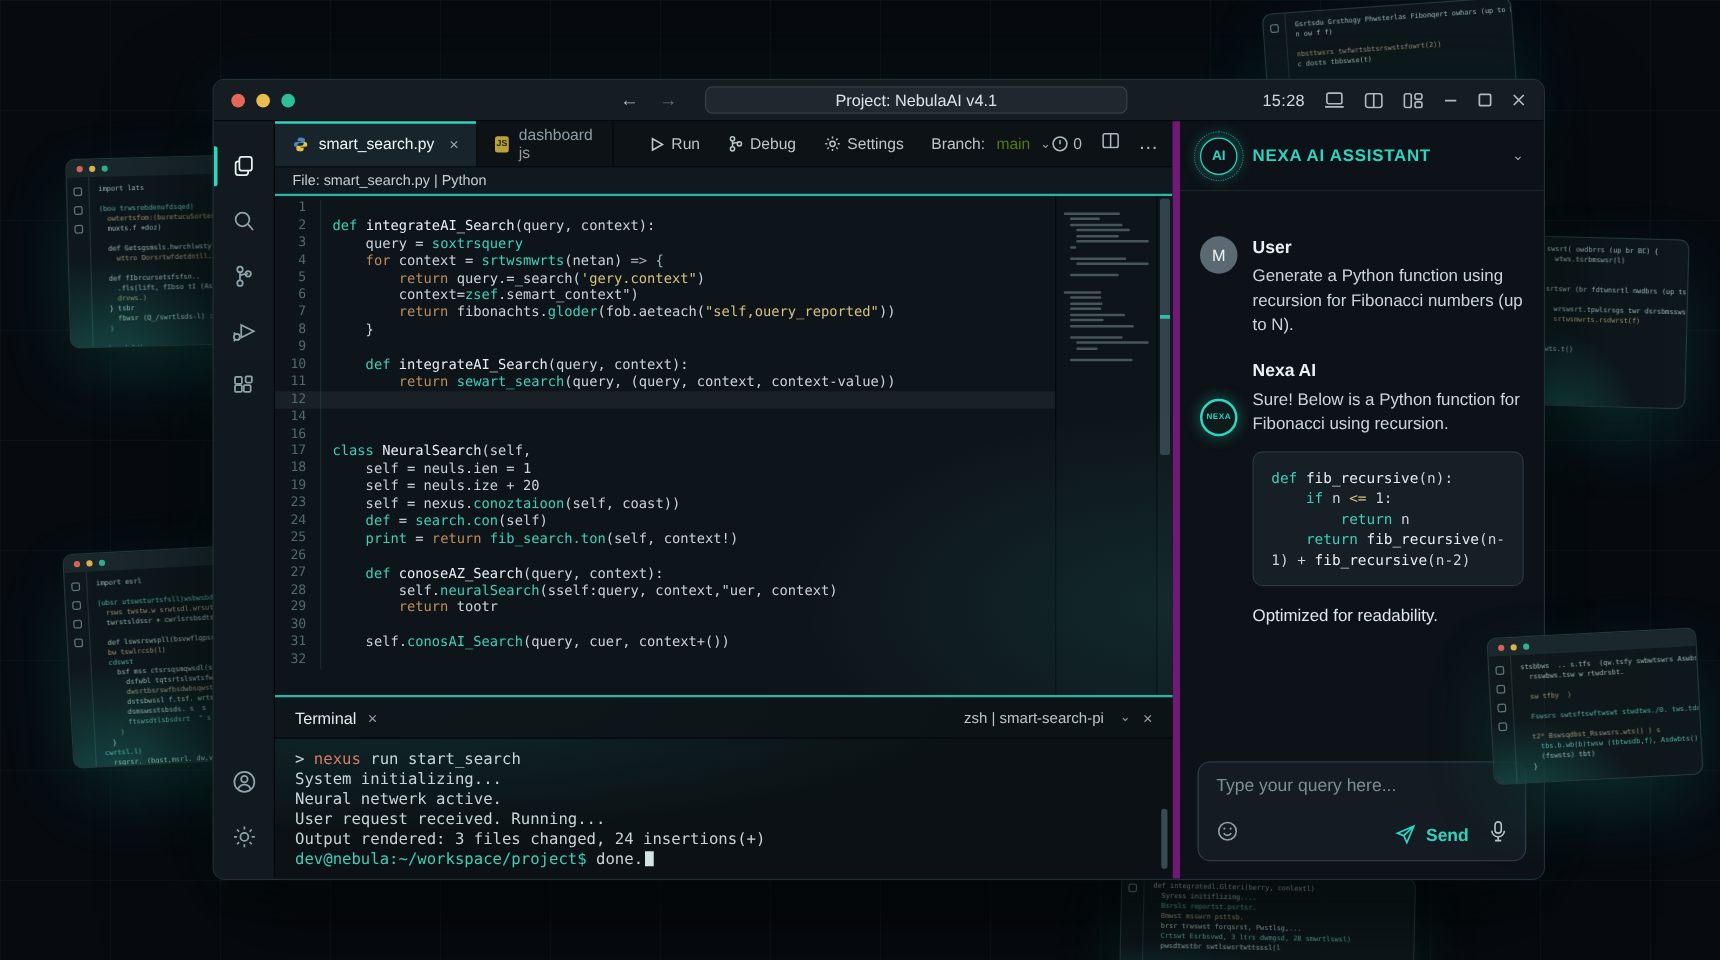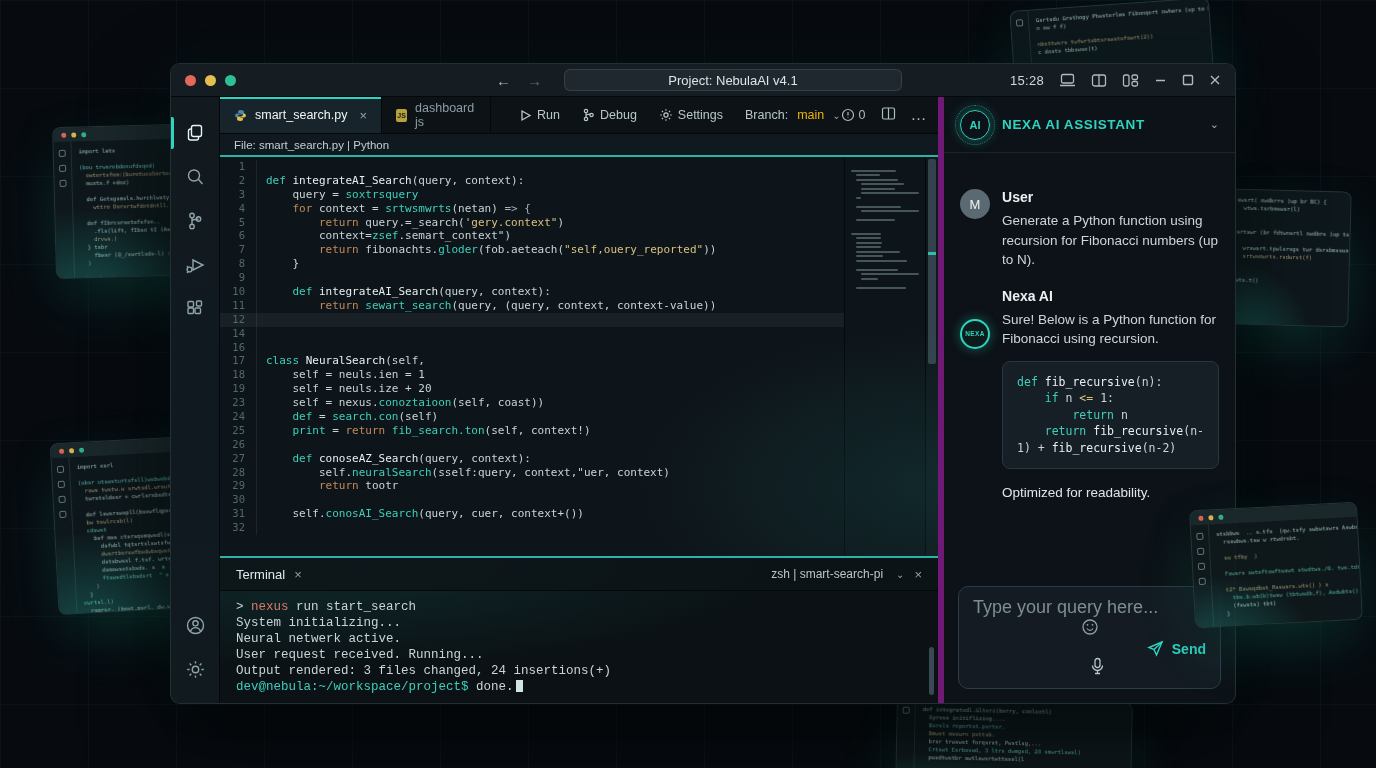--- a/index.html
+++ b/index.html
@@ -85,21 +85,21 @@
          border-right:1px solid #05080b; color:#8c9ea6; }
   .tab.active { background:#18242b; color:#eef5f6;
                 box-shadow:inset 0 2px 0 #2dd4bf; }
   .tab .close { color:#93a5ab; font-size:13px; margin-left:4px; }
   .pyicon { width:13px; height:13px; display:block; }
   .jsicon { width:13px; height:13px; background:#b9a13c; color:#1a1f13; font-size:7px; font-weight:bold;
             display:flex; align-items:center; justify-content:center; border-radius:2px; }
   .toolbar { display:flex; align-items:center; gap:22px; margin-left:28px; color:#b9c6cc; font-size:12.5px; }
   .tool-btn { display:flex; align-items:center; gap:5px; }
   .tool-btn svg { display:block; }
-  .branch-name { color:#eab308; margin-left:4px; }
+  .branch-name { color:#4d7c0f; margin-left:4px; }
   .chev { font-size:10px; color:#8fa3aa; margin-left:3px; }
   .toolbar-right { margin-left:auto; display:flex; align-items:center; gap:15px; padding-right:16px; color:#aebbc2; }
   .problems { display:flex; align-items:center; gap:4px; font-size:12.5px; }
   .filebar { height:23px; flex:0 0 23px; background:#111920; border-bottom:2px solid #2bb3a7;
              display:flex; align-items:center; padding:0 14px; font-size:11.5px; color:#c2cfd4; }
   
   .editor { flex:1; display:flex; min-height:0; background:#0e151a; position:relative; }
   .editor::after { content:""; position:absolute; right:0; top:40%; width:45%; height:70%; pointer-events:none;
                    background:radial-gradient(ellipse at 100% 60%, rgba(45,212,191,0.10), transparent 65%); }
   .code-scroll { flex:1; padding-top:3px; overflow:hidden; }
@@ -124,21 +124,21 @@
               flex-direction:column; position:relative; }
   .terminal::before { content:""; position:absolute; inset:0; pointer-events:none;
                       background:radial-gradient(ellipse at 12% 0%, rgba(45,212,191,0.13), transparent 55%); }
   .term-tabs { height:33px; flex:0 0 33px; display:flex; align-items:center; padding:0 16px;
                border-bottom:1px solid #05080b; background:rgba(13,20,24,0.85); position:relative; }
   .term-tab { display:flex; align-items:center; gap:9px; font-size:13px; color:#e2eaec; }
   .term-tab .close, .term-right .close { color:#8fa0a6; font-size:13px; }
   .term-right { margin-left:auto; display:flex; align-items:center; gap:10px; font-size:12px; color:#b9c6cb; }
   .term-body { flex:1; padding:8px 16px; font-family:"DejaVu Sans Mono", monospace; font-size:12.5px;
                line-height:16px; position:relative; }
-  .term-line { white-space:pre; color:#ccd8da;font-family:Liberation Mono, monospace; }
+  .term-line { white-space:pre; color:#ccd8da; }
   .cursor { display:inline-block; width:7px; height:12px; background:#d2e4e4; vertical-align:-2px; margin-left:2px; }
   .term-scroll { position:absolute; right:4px; bottom:8px; width:5px; height:48px; background:#3a4a52; border-radius:3px; }
   
   .assistant { flex:0 0 288px; background:#0c1217; border-left:6px solid #701a75; display:flex;
                flex-direction:column; min-height:0;gap:20px; }
   .as-header { height:56px; flex:0 0 56px; display:flex; align-items:center; gap:12px; padding:0 16px;
                border-bottom:1px solid #1a242b; }
   .as-logo { width:30px; height:30px; border-radius:50%; border:1.5px solid #2dd4bf; color:#2dd4bf;
              display:flex; align-items:center; justify-content:center; font-size:11px; font-weight:bold;
              box-shadow:0 0 14px rgba(45,212,191,0.45); position:relative; }
@@ -154,24 +154,24 @@
                letter-spacing:0.4px; font-weight:bold; box-shadow:0 0 12px rgba(45,212,191,0.4); }
   .msg-name { font-size:14px; font-weight:bold; color:#eaf1f2; margin-bottom:6px; }
   .msg-text { font-size:13.5px; line-height:19.5px; color:#ccd6da; max-width:220px; }
   .chat-code { margin:12px 0 16px 42px; background:#161e26; border:1px solid #2a3640; border-radius:8px;
                padding:12px 14px; font-family:"DejaVu Sans Mono", monospace; font-size:11.5px; line-height:16.5px; }
   .chat-code div { white-space:pre; }
   .as-note { margin-left:42px; font-size:13.5px; color:#dde6e8; }
   .as-inputbox { margin:12px 14px 14px; flex:0 0 80px; background:#141b22; border:1px solid #2c3b45;
                  border-radius:10px; padding:10px 14px 9px; display:flex; flex-direction:column;
                  justify-content:space-between; }
-  .query-input { background:transparent; border:none; outline:none; color:#fdba74; font-size:18px;
+  .query-input { background:transparent; border:none; outline:none; color:#fdba74; font-size:14px;
                  font-family:"Liberation Sans", sans-serif; width:100%; }
   .query-input::placeholder { color:#7d8d94; }
-  .input-icons { display:flex; align-items:center;flex-direction:column; }
+  .input-icons { display:flex; align-items:center; }
   .send-group { margin-left:auto; display:flex; align-items:center; gap:8px; color:#2dd4bf;
                 font-size:14px; font-weight:bold; }
   .mic { margin-left:16px; color:#b9c6cb; }
   .smiley { color:#8fa0a6; }
   svg { flex-shrink:0; }
 </style>
 </head>
 <body>
 
 <div class="bgw bgw-l1">

